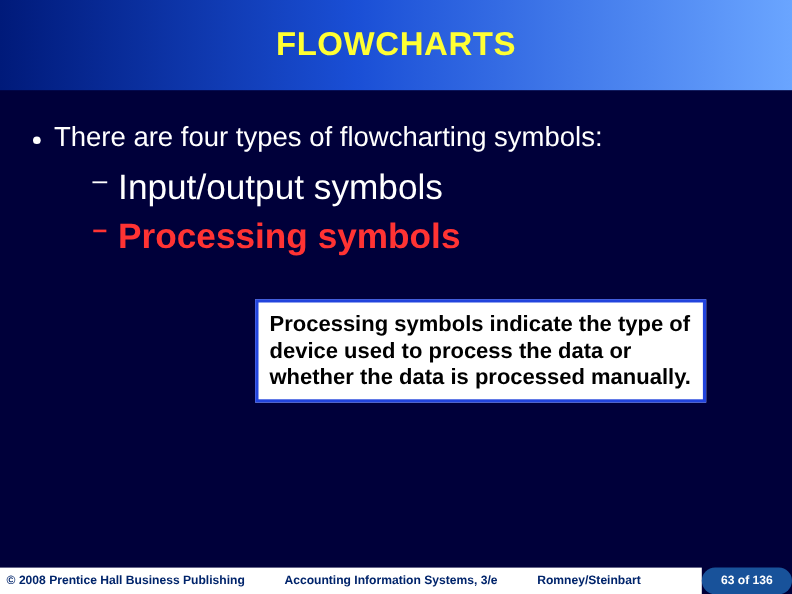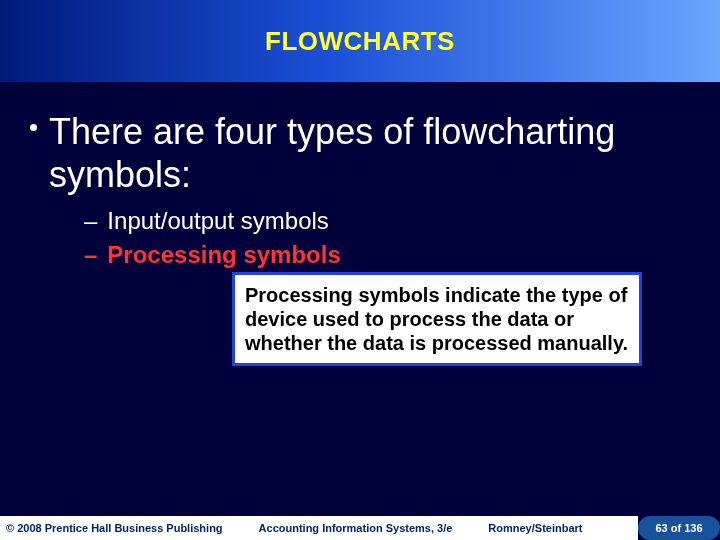--- a/index.html
+++ b/index.html
@@ -14,21 +14,21 @@
   .title-bar {
     width: 720px;
     height: 82px;
     background: linear-gradient(to right, #001a7a 0%, #1a4fd6 45%, #6aa5ff 100%);
     display: flex;
     align-items: center;
     justify-content: center;
   }
   .title-text {
     color: #ffff33;
-    font-size: 26px;
+    font-size: 30px;
     font-weight: bold;
     letter-spacing: 0.5px;
   }
   .body {
     position: absolute;
     top: 110px;
     left: 30px;
     right: 30px;
     color: #ffffff;
   }
@@ -36,38 +36,38 @@
     display: flex;
     align-items: flex-start;
     gap: 12px;
     margin-bottom: 10px;
   }
   .bullet-dot {
     width: 7px; height: 7px; background: #fff; border-radius: 50%;
     margin-top: 14px; flex-shrink: 0;
   }
   .bullet-text {
-    font-size: 36px;
+    font-size: 25px;
     line-height: 1.2;
   }
   .sublist {
     margin-left: 54px;
     margin-top: 10px;
   }
   .sub-row {
     display: flex;
     gap: 10px;
     margin-bottom: 4px;
   }
   .dash {
     font-size: 24px;
     line-height: 1.25;
   }
   .sub-text {
-    font-size: 24px;
+    font-size: 32px;
     line-height: 1.25;
   }
   .sub-text.highlight {
     color: #ff3333;
     font-weight: bold;
   }
   .dash.highlight { color: #ff3333; font-weight: bold; }
   .callout-wrap {
     position: absolute;
     top: 272px;

